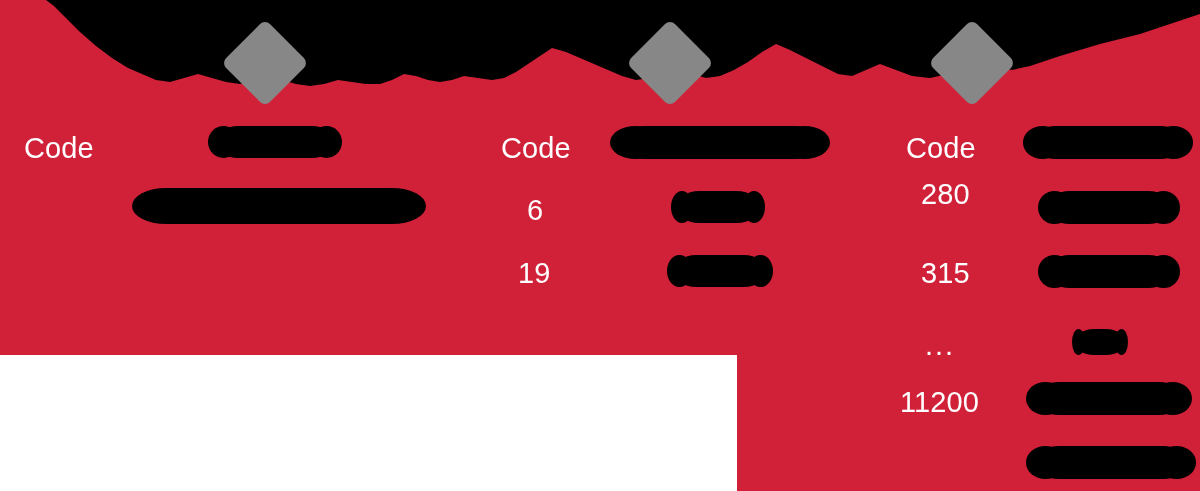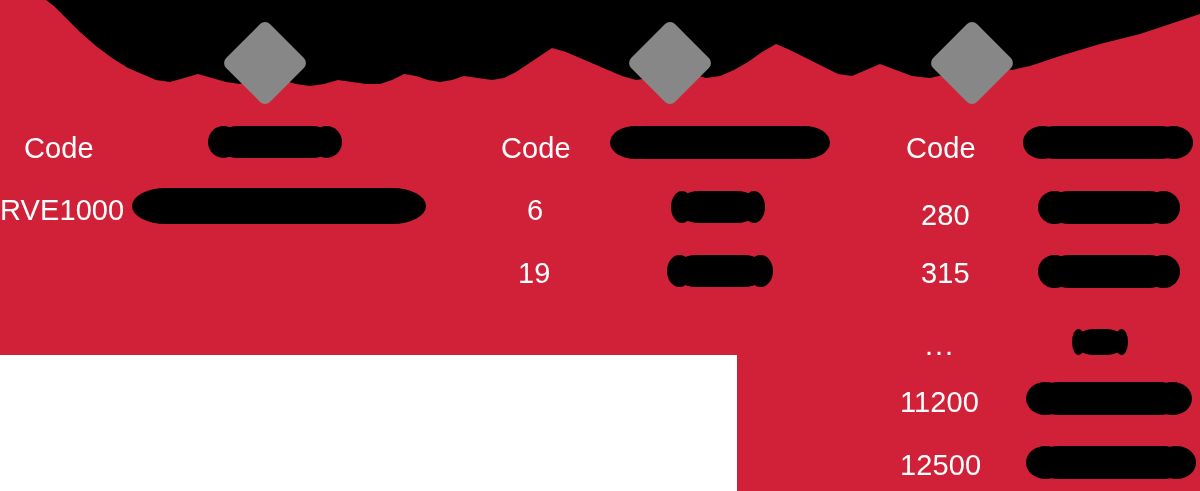--- a/index.html
+++ b/index.html
@@ -111,43 +111,41 @@
     "></path>
   </svg>
 
   <div class="diamond" style="left:234px; top:32px;"></div>
   <div class="diamond" style="left:639px; top:32px;"></div>
   <div class="diamond" style="left:941px; top:32px;"></div>
 
   <div class="cell" style="left:24px; top:131px;">Code</div>
   <div class="blob" style="left:215px; top:126px; width:120px; height:32px;"></div>
 
-  <div class="cell" style="left:0px; top:193px;">RVE1000</div>
   <div class="blob" style="left:148px; top:188px; width:262px; height:36px;"></div>
 
   <div class="cell" style="left:501px; top:131px;">Code</div>
   <div class="blob" style="left:622px; top:126px; width:196px; height:33px;"></div>
 
   <div class="cell" style="left:527px; top:193px;">6</div>
   <div class="blob" style="left:676px; top:191px; width:84px; height:32px;"></div>
 
   <div class="cell" style="left:518px; top:256px;">19</div>
   <div class="blob" style="left:673px; top:255px; width:94px; height:32px;"></div>
 
   <div class="cell" style="left:906px; top:131px;">Code</div>
   <div class="blob" style="left:1032px; top:126px; width:152px; height:33px;"></div>
 
-  <div class="cell" style="left:921px; top:198px;">280</div>
+  <div class="cell" style="left:921px; top:177px;">280</div>
   <div class="blob" style="left:1046px; top:191px; width:126px; height:33px;"></div>
 
   <div class="cell" style="left:921px; top:256px;text-align:right;">315</div>
   <div class="blob" style="left:1046px; top:255px; width:126px; height:33px;"></div>
 
   <div class="cell" style="left:925px; top:328px; letter-spacing:2px;">...</div>
   <div class="blob" style="left:1075px; top:329px; width:50px; height:26px;"></div>
 
   <div class="cell" style="left:900px; top:385px;">11200</div>
   <div class="blob" style="left:1035px; top:382px; width:148px; height:33px;"></div>
 
-  <div class="cell" style="left:900px; top:448px;">12500</div>
   <div class="blob" style="left:1035px; top:446px; width:152px; height:33px;"></div>
 
 </div>
 
 </body></html>

